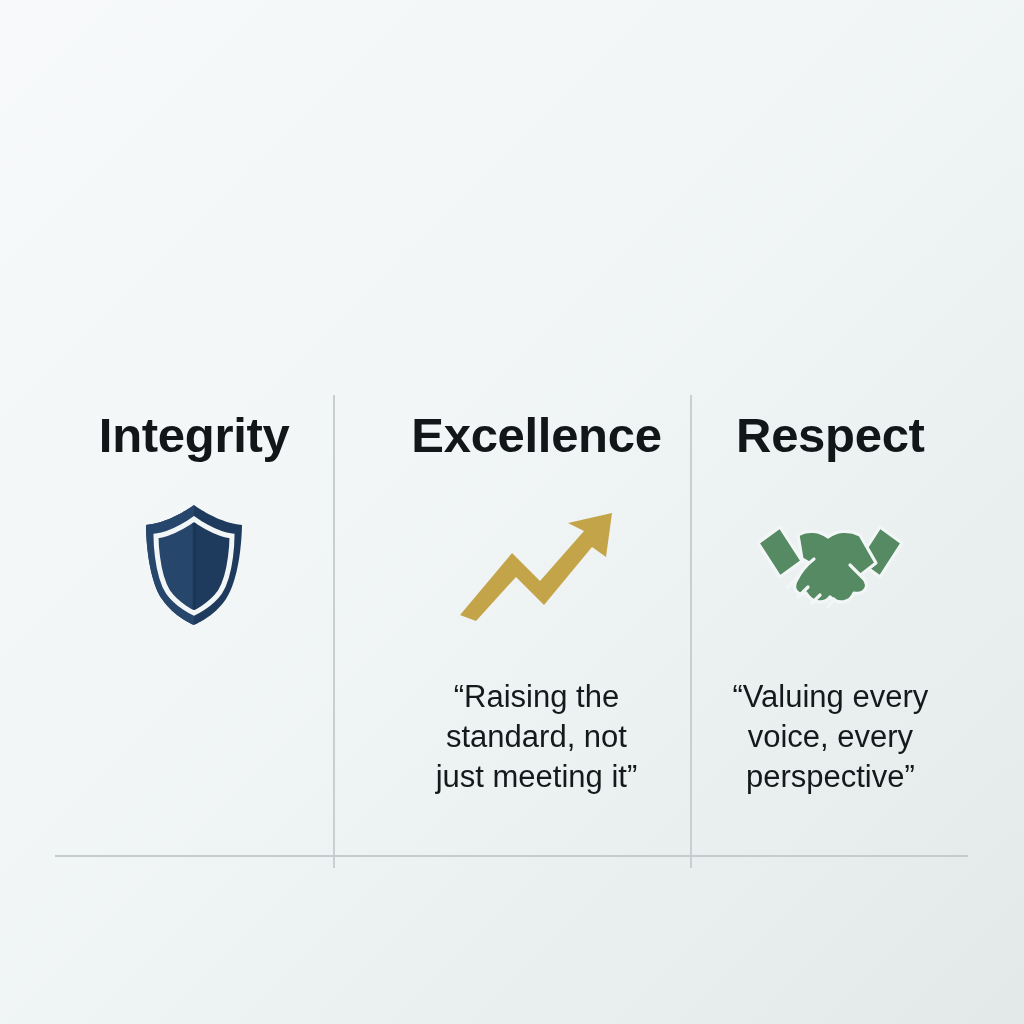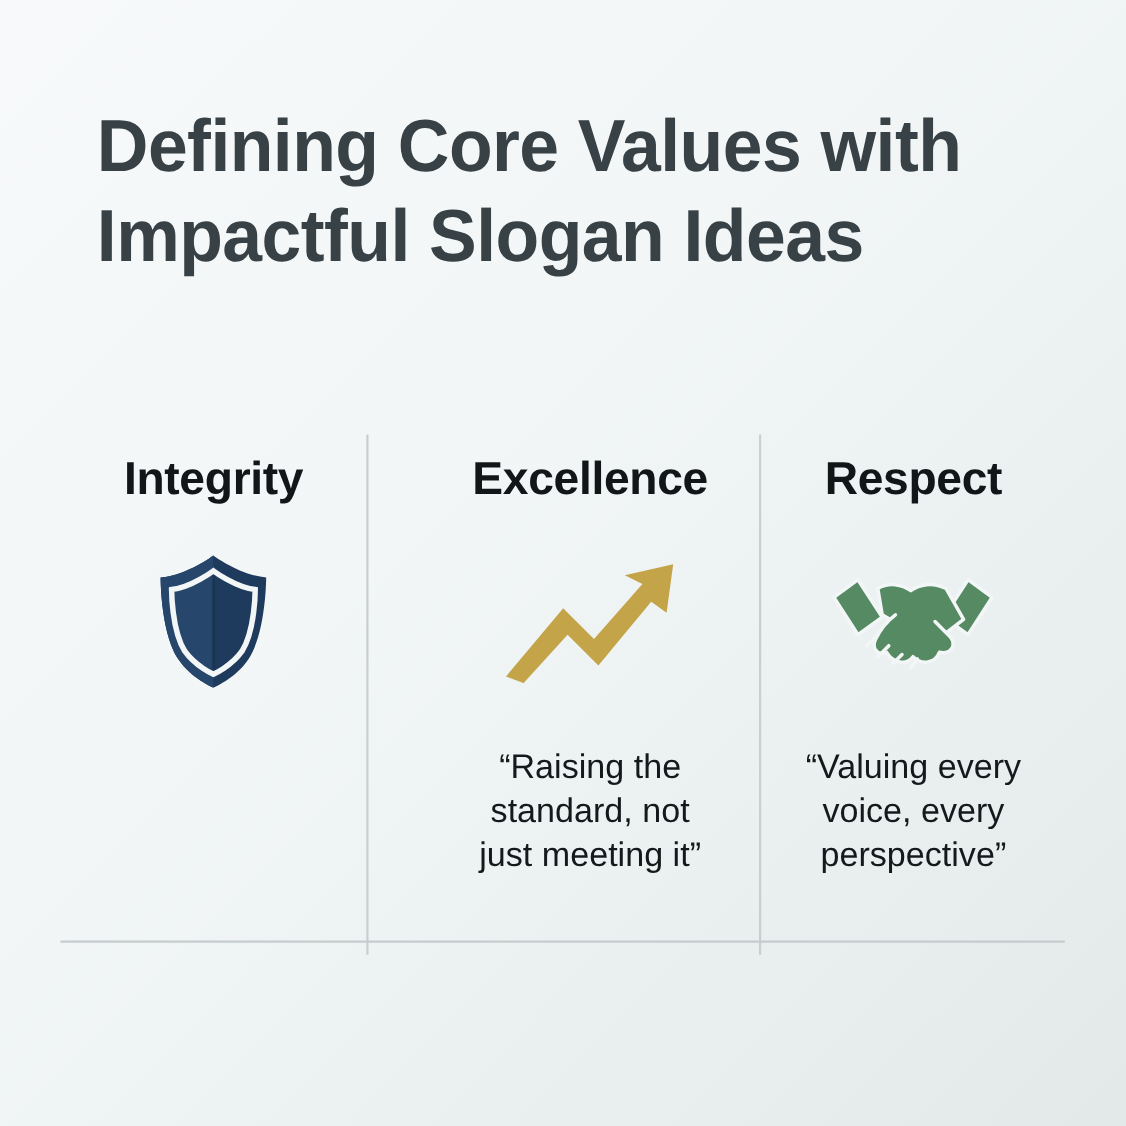--- a/index.html
+++ b/index.html
@@ -66,21 +66,21 @@
     width: 2px;
     background: #c8cfd2;
     align-self: stretch;
     margin-top: 0px;
     margin-bottom: -8px;
   }
 
   .col-heading {
     font-family: "Liberation Sans Narrow", "Liberation Sans", sans-serif;
     font-weight: 700;
-    font-size: 42px;
+    font-size: 49px;
     line-height: 48px;
     color: #121619;
     margin-top: 16px;
     letter-spacing: -0.3px;
     white-space: nowrap;
   }
 
   .icon-wrap {
     margin-top: 46px;
     height: 120px;
@@ -111,24 +111,20 @@
     width: 913px;
     height: 2px;
     background: #c5ccce;
   }
 </style>
 </head>
 <body>
 
 <div id="canvas">
 
-  <div id="title-block">
-    <div class="title-line">Defining Core Values with</div>
-    <div class="title-line">Impactful Slogan Ideas</div>
-  </div>
 
   <div id="columns">
 
     <div class="col col-integrity">
       <div class="col-heading">Integrity</div>
       <div class="icon-wrap">
         <svg width="104" height="124" viewBox="0 0 104 124" aria-hidden="true">
           <path d="M52 2 C52 2 76 20 100 22 C100 22 100 72 84 96 C72 114 52 122 52 122 C52 122 32 114 20 96 C4 72 4 22 4 22 C28 20 52 2 52 2 Z" fill="#1e3a5c"></path>
           <path d="M52 2 C52 2 28 20 4 22 C4 22 4 72 20 96 C32 114 52 122 52 122 Z" fill="#27466c"></path>
           <path d="M52 16 C52 16 72 31 90 33 C90 33 90 70 78 89 C68 103 52 110 52 110 C52 110 36 103 26 89 C14 70 14 33 14 33 C32 31 52 16 52 16 Z" fill="none" stroke="#f3f6f7" stroke-width="5"></path>

